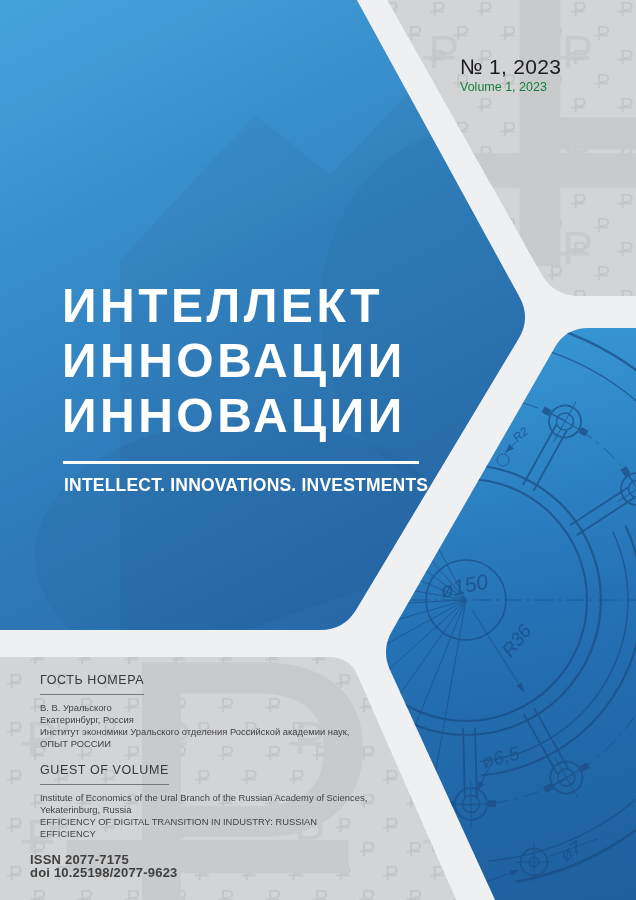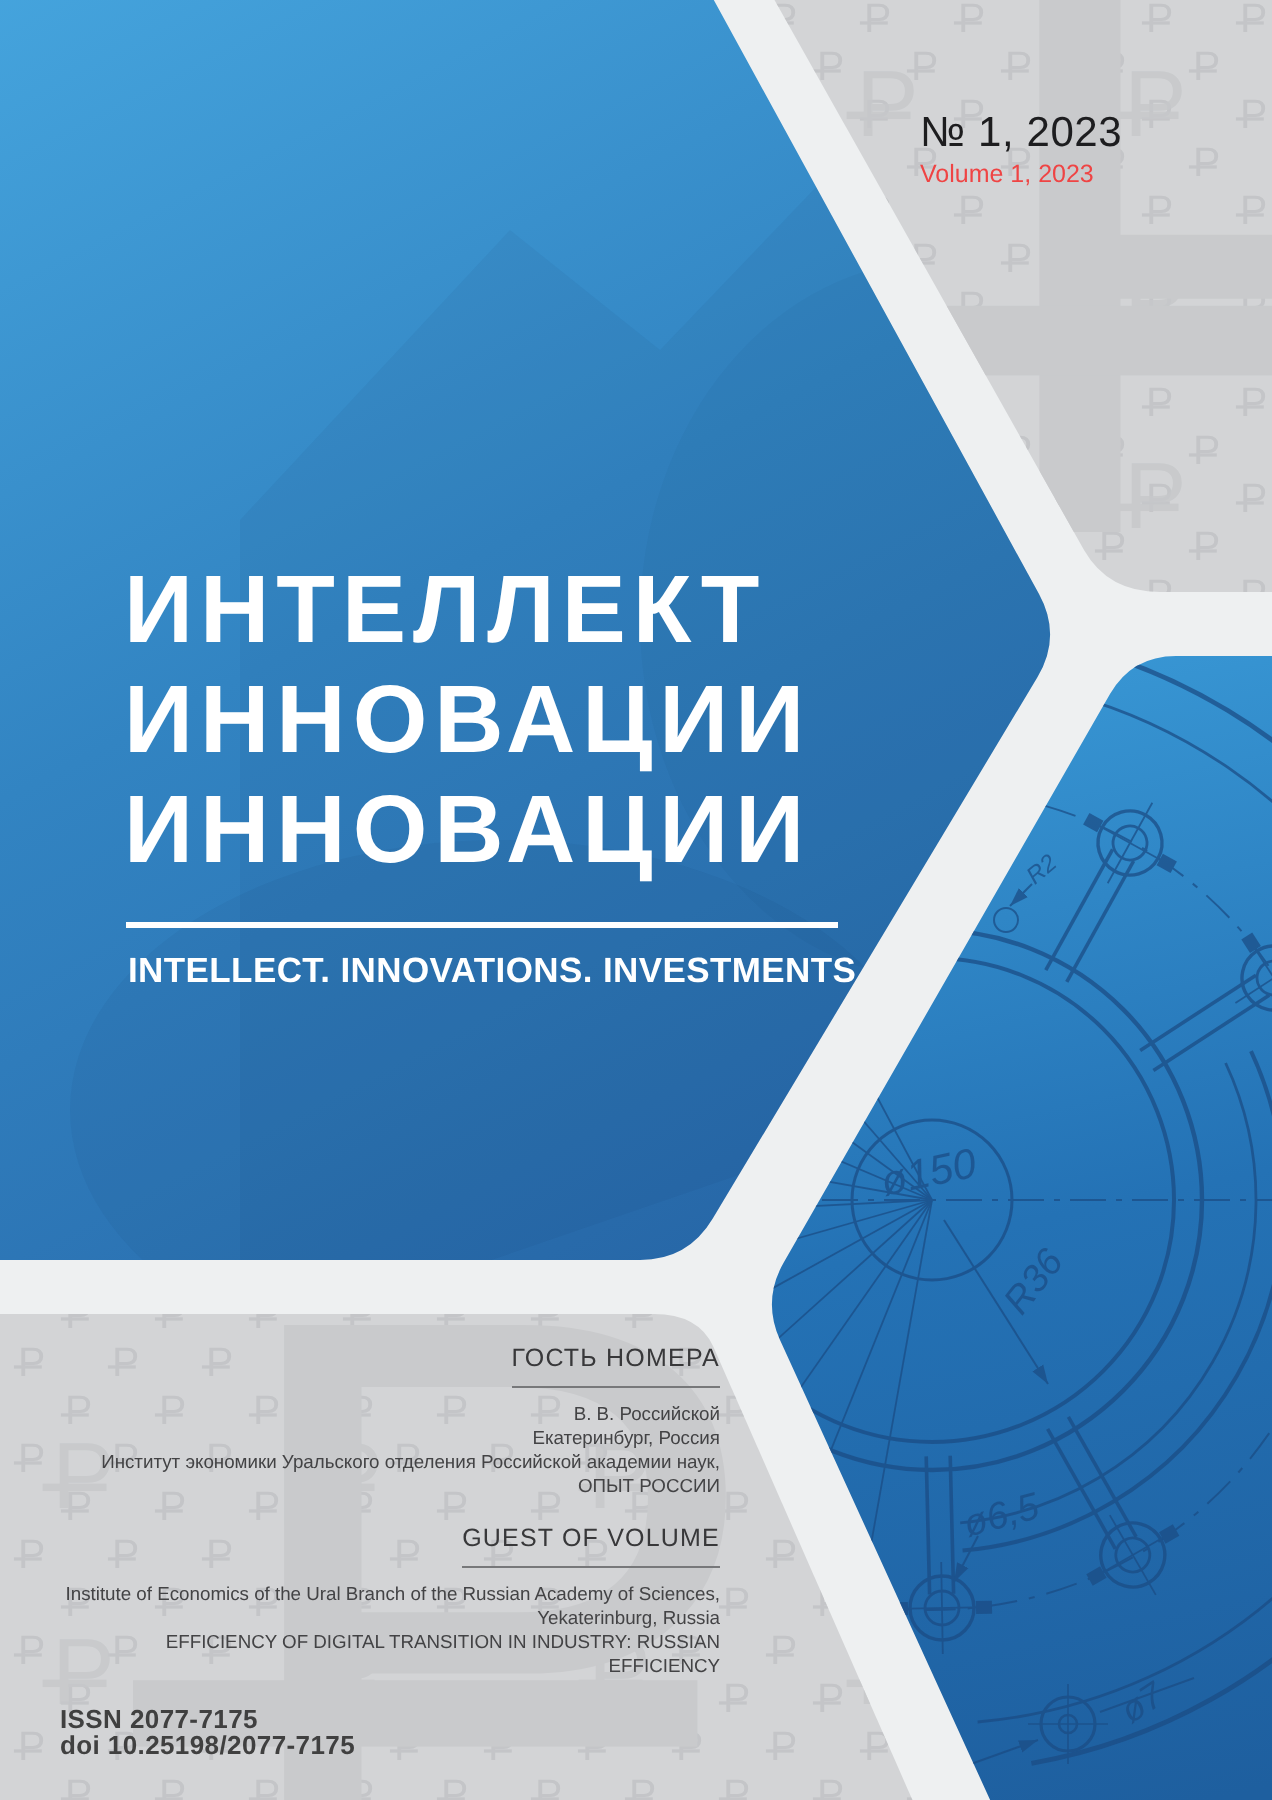--- a/index.html
+++ b/index.html
@@ -3,29 +3,29 @@
 <meta charset="utf-8">
 <style>
   html,body{margin:0;padding:0;background:#ffffff;}
   #cover{position:relative;width:636px;height:900px;overflow:hidden;
          font-family:"Liberation Sans","DejaVu Sans",sans-serif;}
   #bg-svg{position:absolute;left:0;top:0;}
   .abs{position:absolute;}
   
   .issue{left:460px;top:55px;color:#1d1d1f;}
   .issue .num{font-size:21px;font-weight:normal;letter-spacing:.3px;line-height:24px;}
-  .issue .vol{font-size:12.5px;color:#ef4444;line-height:15px;margin-top:1px;}
+  .issue .vol{font-size:12.5px;color:#15803d;line-height:15px;margin-top:1px;}
   
   .masthead{left:62px;top:278px;width:430px;color:#ffffff;}
   .masthead .line{font-size:48px;font-weight:bold;line-height:55px;letter-spacing:3.5px;}
   .divider{left:63px;top:461px;width:356px;height:3px;background:#ffffff;}
   .subtitle{left:64px;top:474px;color:#ffffff;font-size:17.5px;font-weight:bold;
             letter-spacing:.2px;line-height:22px;}
   
-  .section{left:30px;width:330px;color:#434345;text-align:right;}
+  .section{left:40px;width:330px;color:#434345;}
   .sec-ru{top:670px;} .sec-en{top:760px;}
   .sec-head{display:inline-block;font-size:12.5px;letter-spacing:.6px;color:#38383a;
             border-bottom:1px solid #77787a;padding-bottom:6px;line-height:15px;}
   .sec-body{margin-top:7px;font-size:9.4px;line-height:12px;}
   .imprint{left:30px;top:854px;color:#404040;font-size:13px;font-weight:bold;
            line-height:12.8px;letter-spacing:.2px;}
 </style>
 </head>
 <body>
 
@@ -184,35 +184,35 @@
   <div class="line">ИНТЕЛЛЕКТ</div>
   <div class="line">ИННОВАЦИИ</div>
   <div class="line">ИННОВАЦИИ</div>
 </div>
 <div class="abs divider"></div>
 <div class="abs subtitle">INTELLECT. INNOVATIONS. INVESTMENTS</div>
 
 <div class="abs section sec-ru">
   <div class="sec-head">ГОСТЬ НОМЕРА</div>
   <div class="sec-body">
-    <div>В. В. Российской</div>
+    <div>В. В. Уральского</div>
     <div>Екатеринбург, Россия</div>
     <div>Институт экономики Уральского отделения Российской академии наук,</div>
     <div>ОПЫТ РОССИИ</div>
   </div>
 </div>
 
 <div class="abs section sec-en">
   <div class="sec-head">GUEST OF VOLUME</div>
   <div class="sec-body">
     <div>Institute of Economics of the Ural Branch of the Russian Academy of Sciences,</div>
     <div>Yekaterinburg, Russia</div>
     <div>EFFICIENCY OF DIGITAL TRANSITION IN INDUSTRY: RUSSIAN</div>
     <div>EFFICIENCY</div>
   </div>
 </div>
 
 <div class="abs imprint">
   <div>ISSN 2077-7175</div>
-  <div>doi 10.25198/2077-7175</div>
+  <div>doi 10.25198/2077-9623</div>
 </div>
 
 </div>
 
 </body></html>

